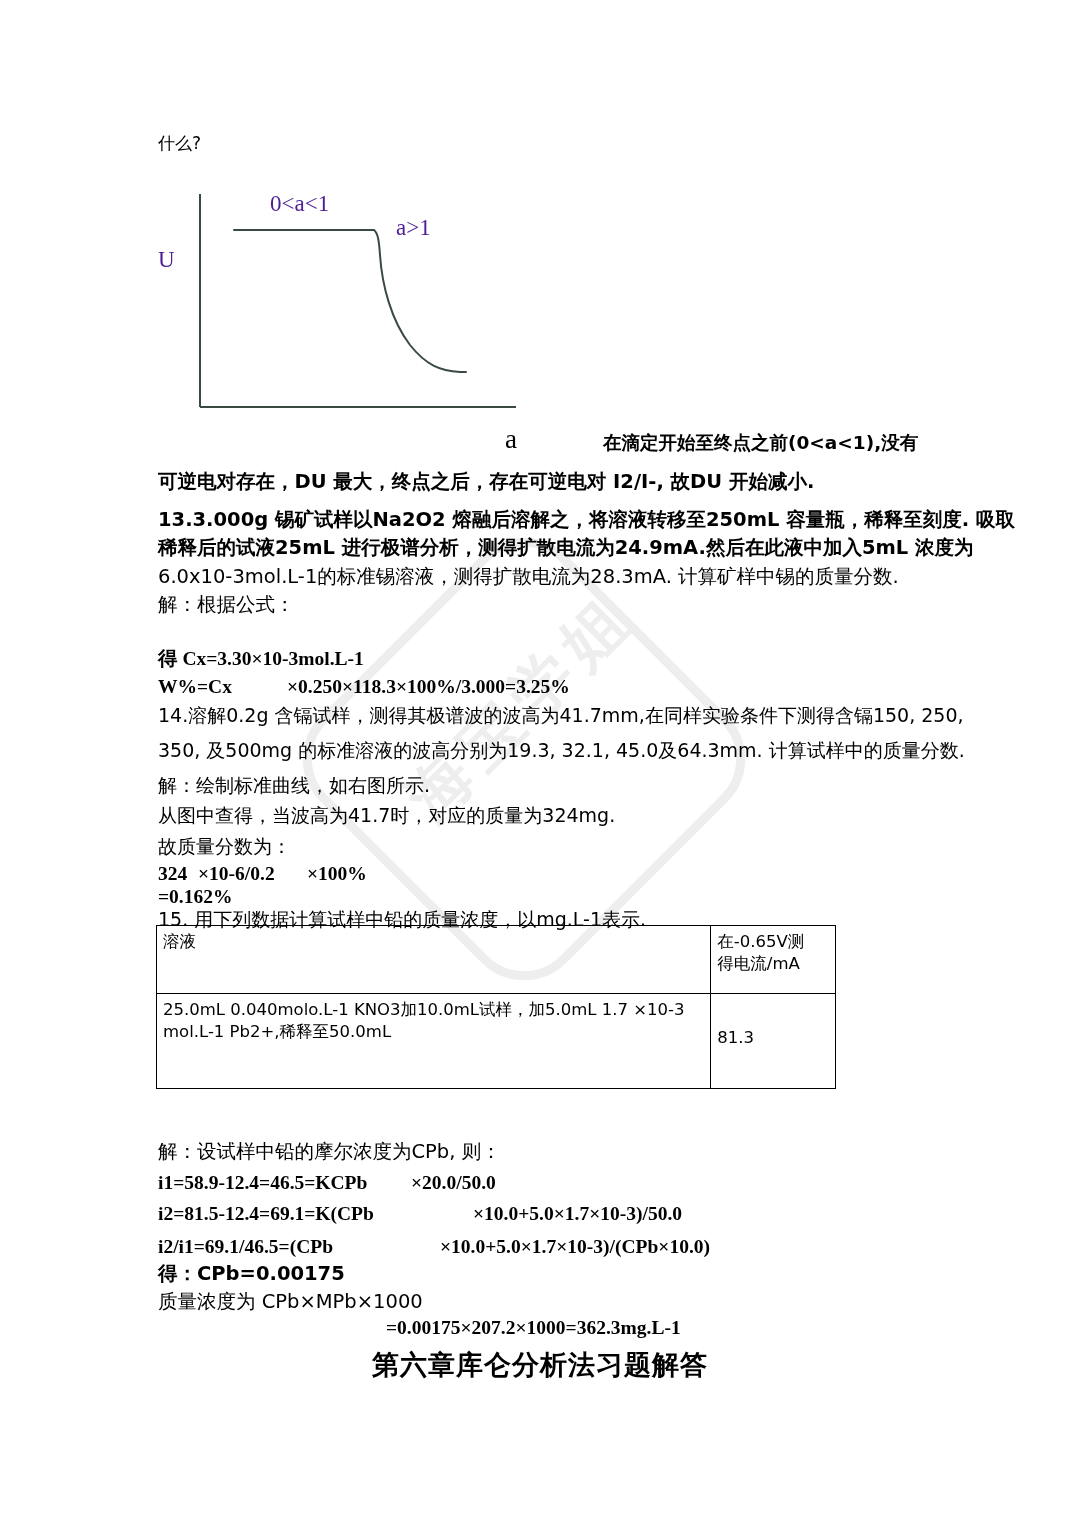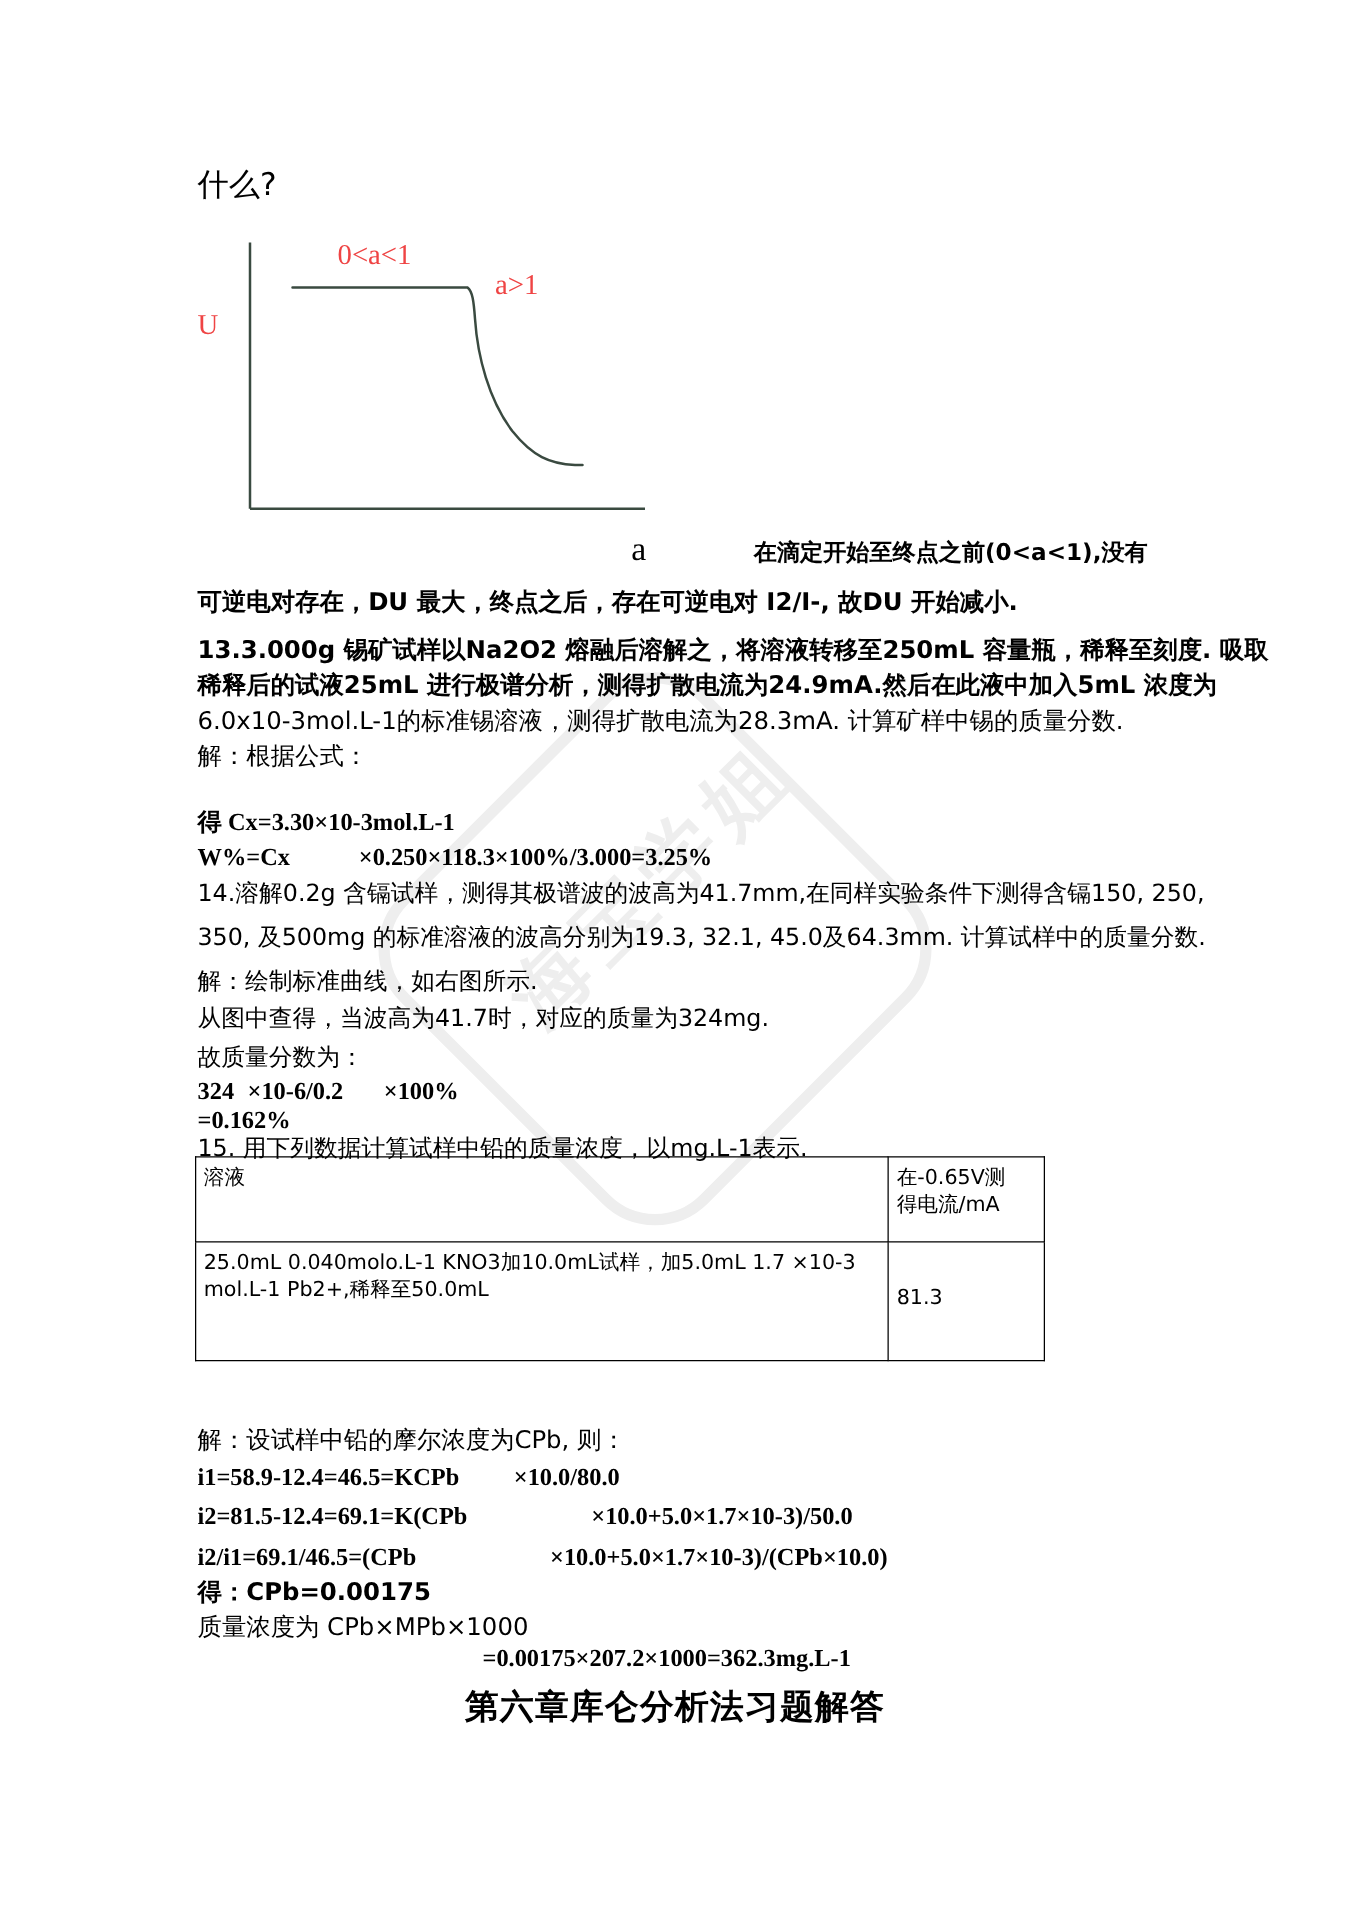--- a/index.html
+++ b/index.html
@@ -74,21 +74,21 @@
     top: 185px;
     width: 340px;
     height: 240px;
     z-index: 2;
   }
   #figure svg { display: block; }
   .fig-label {
     position: absolute;
     font-family: "Liberation Serif", "DejaVu Serif", serif;
     font-size: 23px;
-    color: #ef4444;
+    color: #4c1d95;
   }
 
   
   #data-table {
     position: absolute;
     left: 156px;
     top: 925px;
     width: 680px;
     border-collapse: collapse;
     z-index: 2;
@@ -127,21 +127,21 @@
 </head>
 <body>
 
 <div id="watermark">
   <div class="wm-box"></div>
   <div class="wm-text">海宝学姐</div>
 </div>
 
 <div id="page">
 
-  <div class="line sans-cjk" style="left:158px; top:134px; font-size:25px;">什么?</div>
+  <div class="line sans-cjk" style="left:158px; top:134px; font-size:17px;">什么?</div>
 
   <div id="figure">
     <svg width="340" height="240" viewBox="0 0 340 240">
 
       <path d="M 22 9 L 22 222" stroke="#3a4a40" stroke-width="2" fill="none"></path>
 
       <path d="M 22 222 L 338 222" stroke="#3a4a40" stroke-width="2" fill="none"></path>
 
       <path d="M 56 45 L 196 45 C 200 48 201 56 202 70
                C 204 100 213 135 232 160
@@ -197,21 +197,21 @@
           <div>mol.L-1 Pb2+,稀释至50.0mL</div>
         </td>
         <td class="body-cell cell-pad-c val-low2">81.3</td>
       </tr>
     </tbody>
   </table>
 
   <div class="line sans-cjk" style="left:158px; top:1141px; font-size:19.5px;">解：设试样中铅的摩尔浓度为CPb, 则：</div>
 
   <div class="line b" style="left:158px; top:1172px; font-size:19.5px;">i1=58.9-12.4=46.5=KCPb</div>
-  <div class="line b" style="left:411px; top:1172px; font-size:19.5px;">×10.0/80.0</div>
+  <div class="line b" style="left:411px; top:1172px; font-size:19.5px;">×20.0/50.0</div>
 
   <div class="line b" style="left:158px; top:1203px; font-size:19.5px;">i2=81.5-12.4=69.1=K(CPb</div>
   <div class="line b" style="left:473px; top:1203px; font-size:19.5px;">×10.0+5.0×1.7×10-3)/50.0</div>
 
   <div class="line b" style="left:158px; top:1236px; font-size:19.5px;">i2/i1=69.1/46.5=(CPb</div>
   <div class="line b" style="left:440px; top:1236px; font-size:19.5px;">×10.0+5.0×1.7×10-3)/(CPb×10.0)</div>
 
   <div class="line b sans-cjk" style="left:158px; top:1263px; font-size:19.5px;">得：CPb=0.00175</div>
   <div class="line sans-cjk" style="left:158px; top:1291px; font-size:19.5px;">质量浓度为  CPb×MPb×1000</div>
   <div class="line b" style="left:386px; top:1317px; font-size:19.5px;">=0.00175×207.2×1000=362.3mg.L-1</div>

